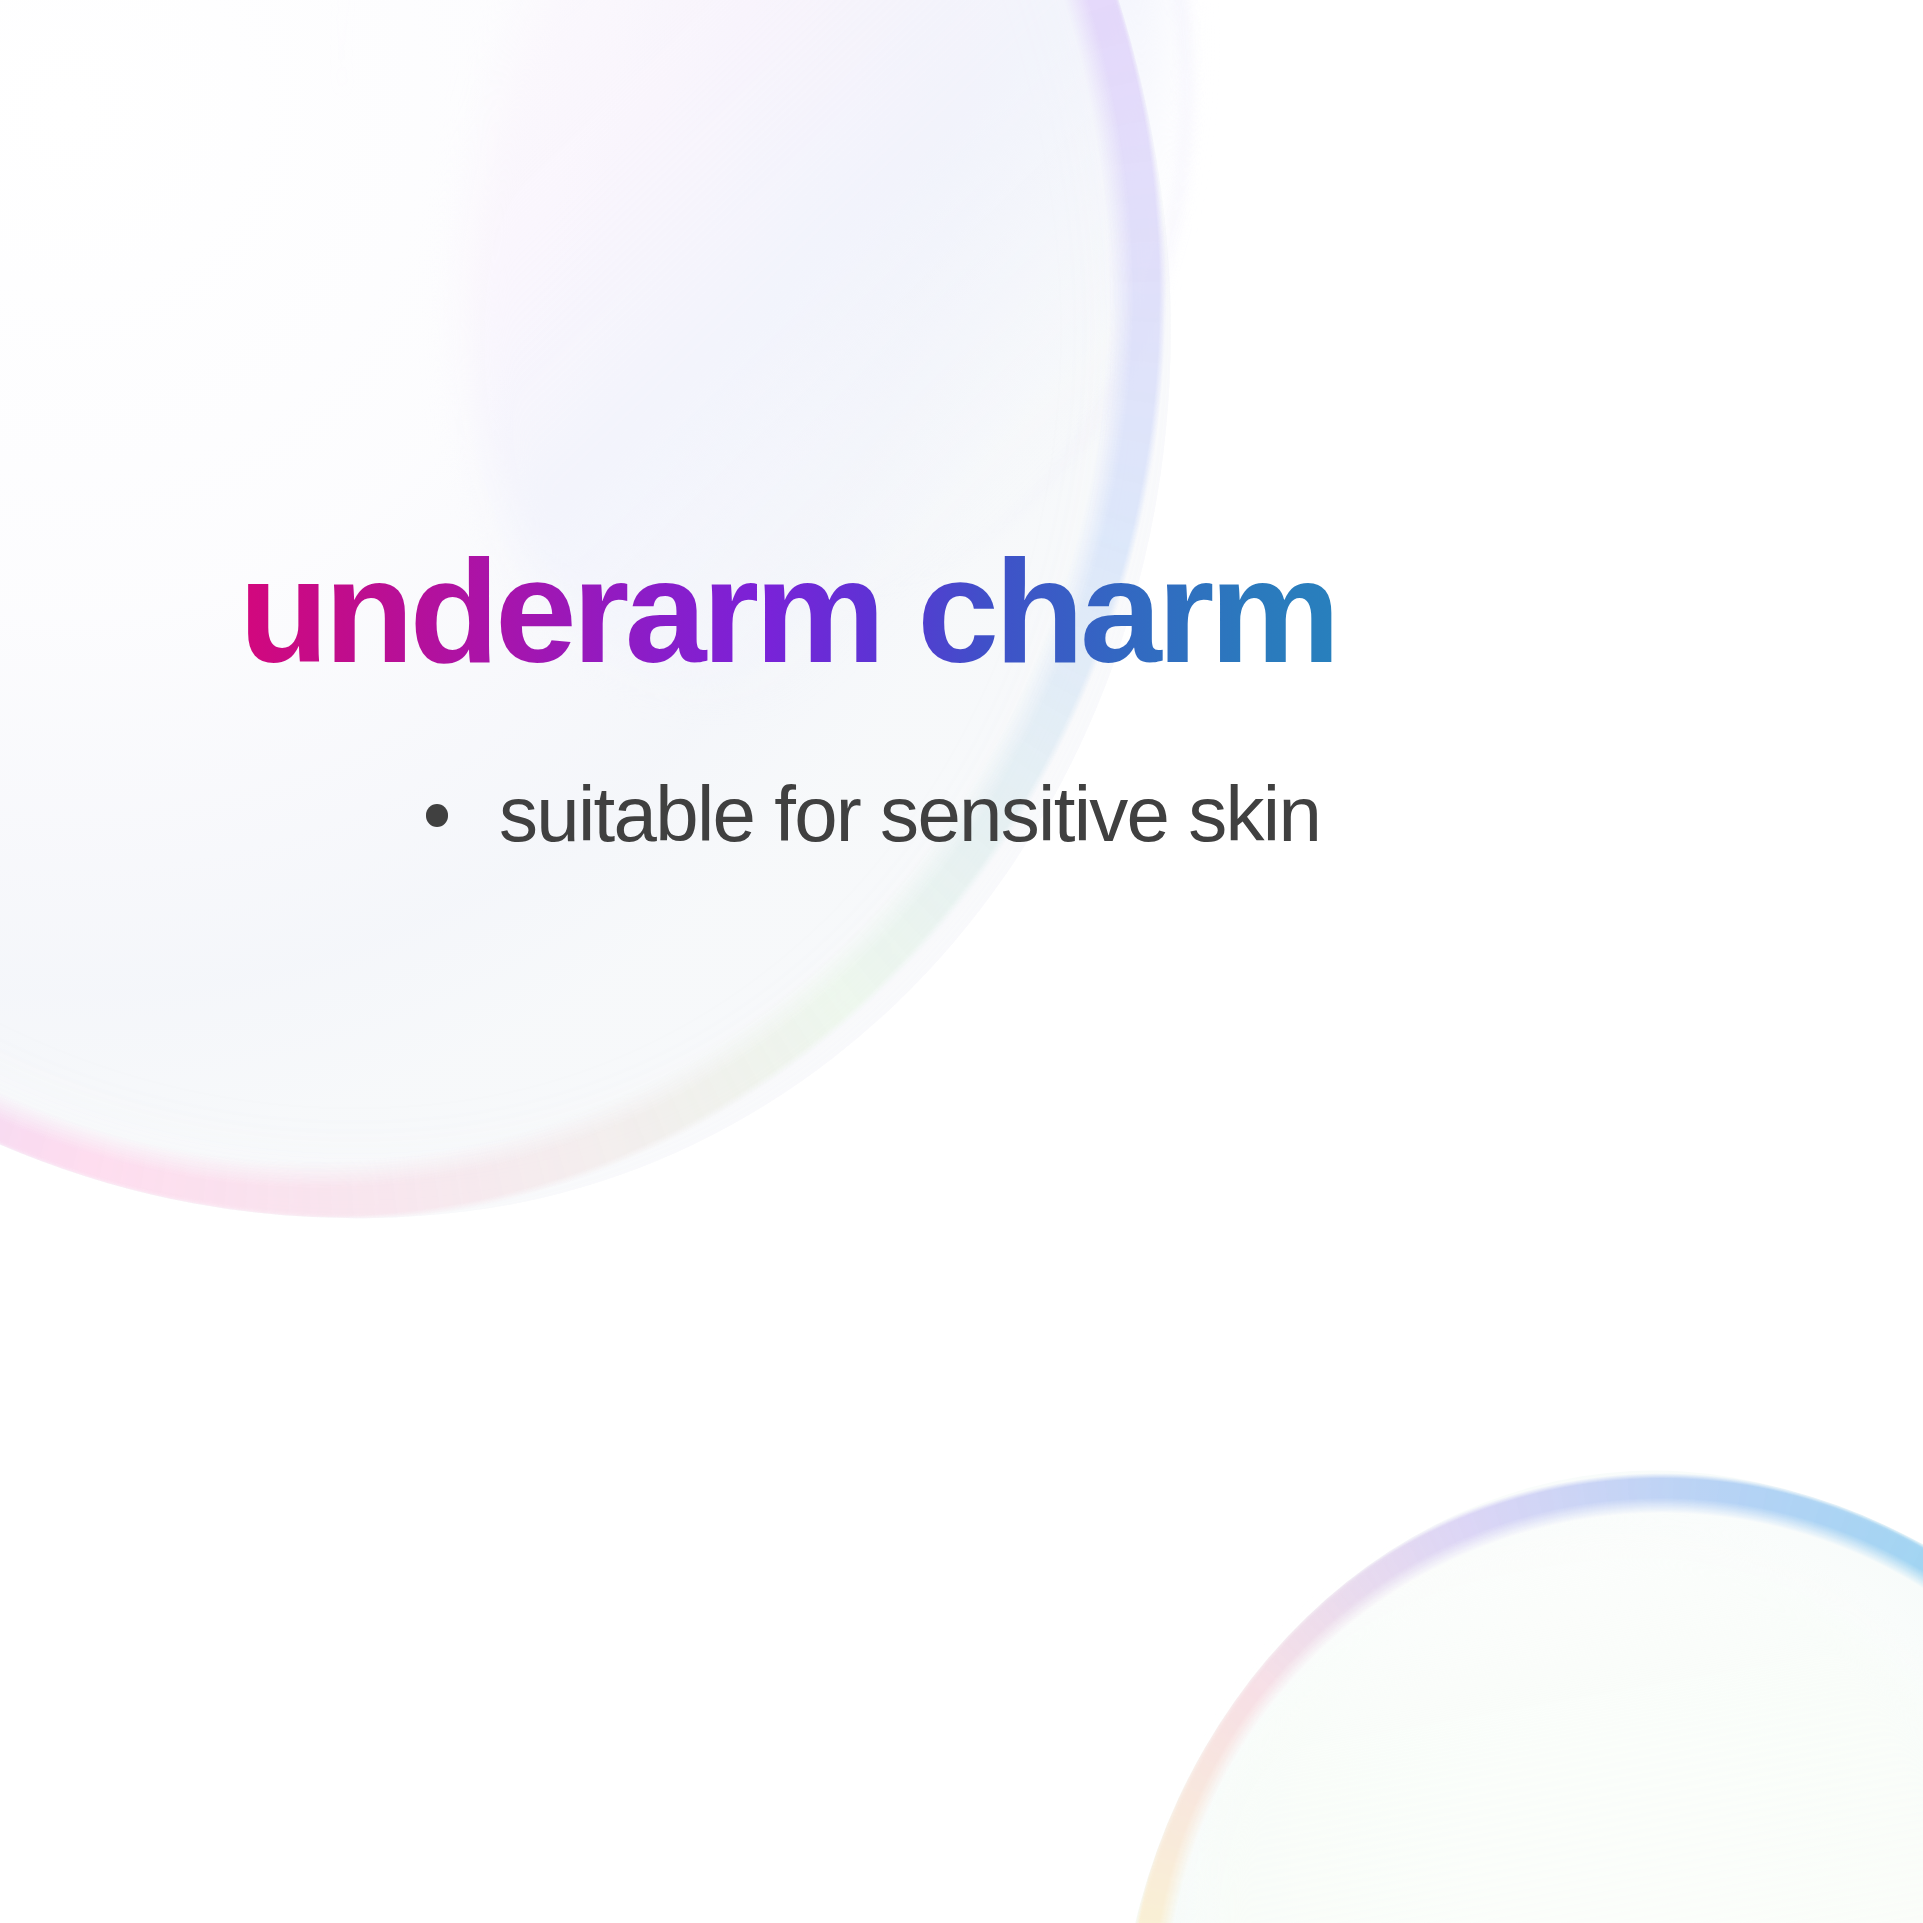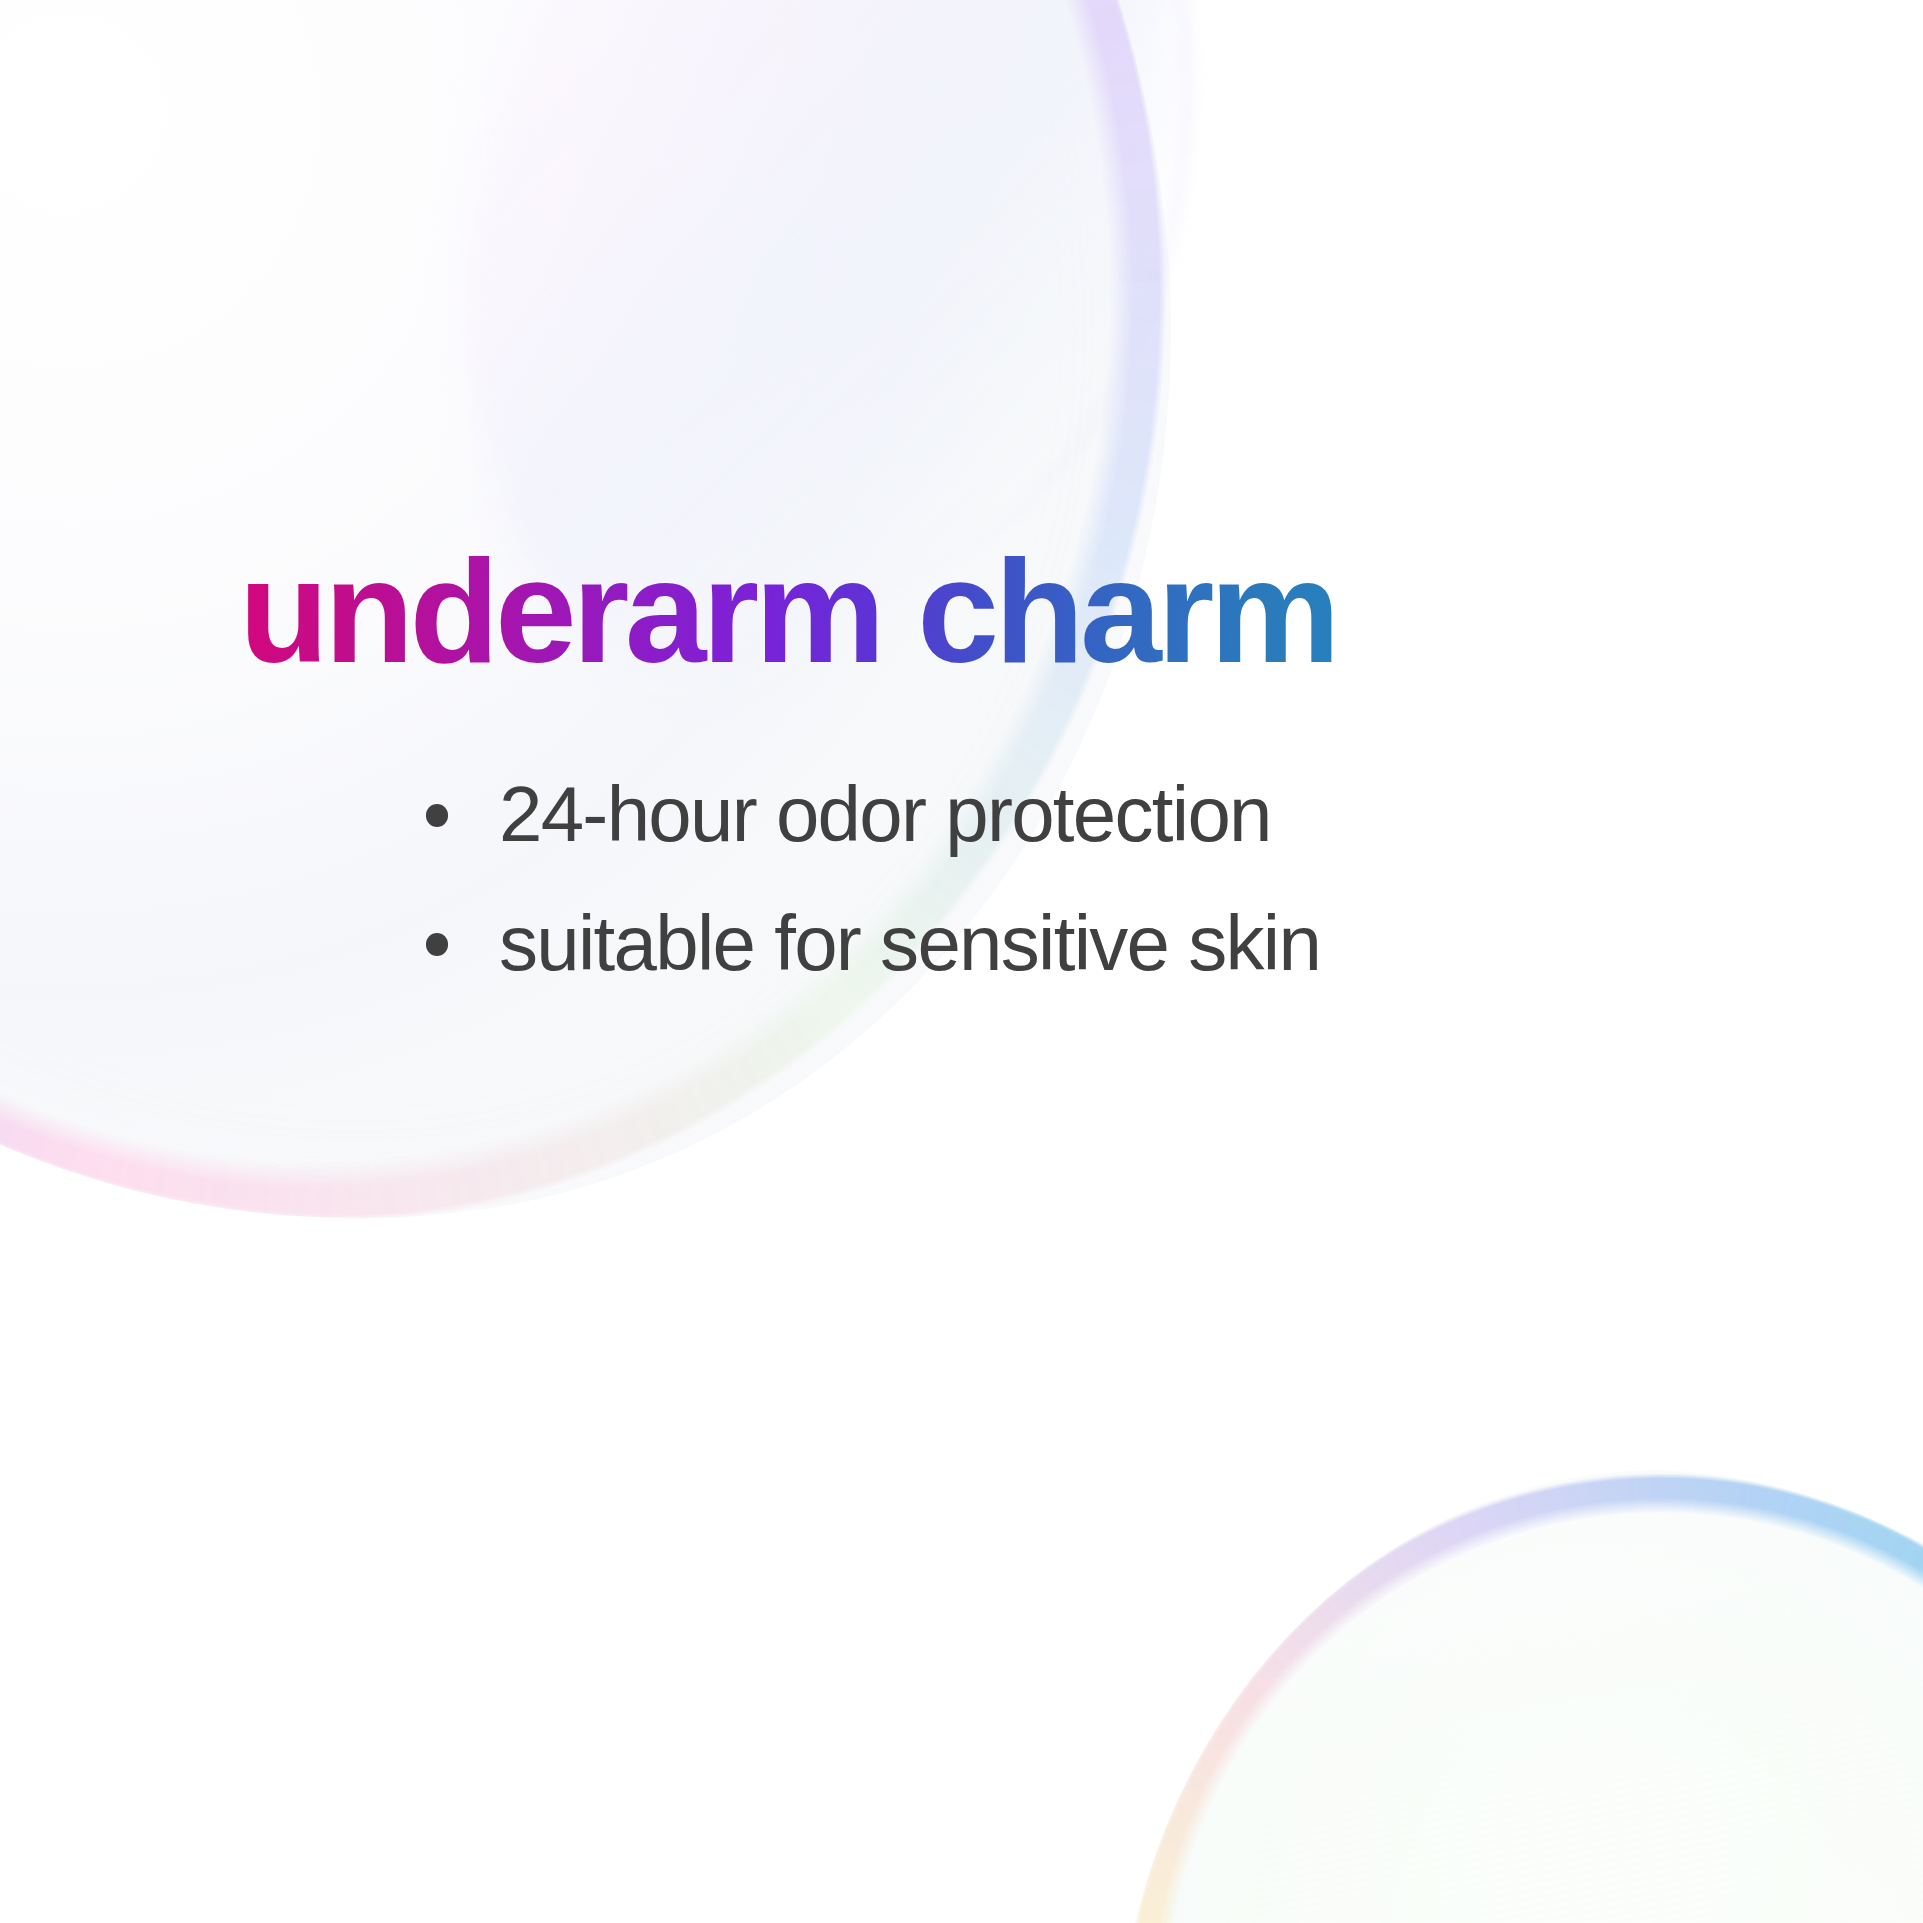--- a/index.html
+++ b/index.html
@@ -249,24 +249,20 @@
     <div class="bubble-bottom-sheen"></div>
     <div class="bubble-bottom-rim"></div>
   </div>
 
   <div class="content">
 
     <h1 class="headline">underarm charm</h1>
 
     <ul class="bullets">
 
-      <li class="bullet-row">
-        <span class="bullet-dot"></span>
-        <span class="bullet-text">24-hour odor protection</span>
-      </li>
 
 
       <li class="bullet-row">
         <span class="bullet-dot"></span>
         <span class="bullet-text">suitable for sensitive skin</span>
       </li>
 
     </ul>
   </div>
 </div>

